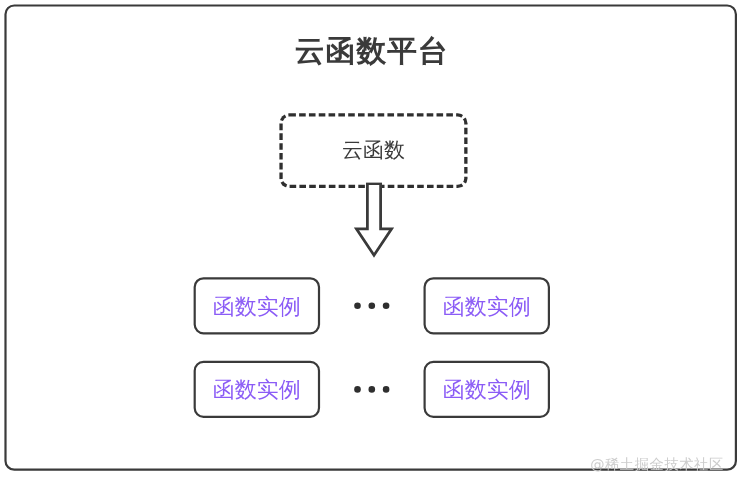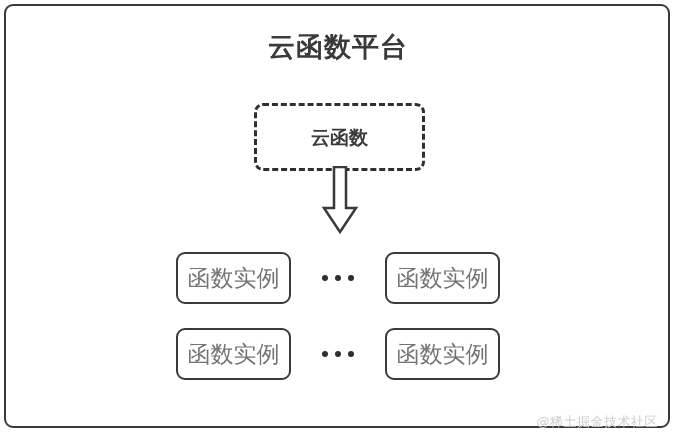--- a/index.html
+++ b/index.html
@@ -60,21 +60,20 @@
     background: #ffffff;
     display: flex;
     align-items: center;
     justify-content: center;
   }
   .func-box-label {
     font-size: 19px;
     color: #3a3a3a;
     line-height: 1;
     white-space: nowrap;
-    font-weight: bold;
   }
 
   
   .arrow {
     position: absolute;
     left: 320px;
     top: 166px;
     width: 40px;
     height: 70px;
   }
@@ -98,22 +97,22 @@
     height: 52px;
     border: 2.5px solid #3a3a3a;
     border-radius: 9px;
     background: #ffffff;
     display: flex;
     align-items: center;
     justify-content: center;
     flex: 0 0 auto;
   }
   .inst-label {
-    font-size: 23px;
-    color: #737373;
+    font-size: 20px;
+    color: #8b5cf6;
     line-height: 1;
     white-space: nowrap;
   }
 
   .ellipsis {
     width: 94px;
     flex: 0 0 auto;
     display: flex;
     align-items: center;
     justify-content: center;

